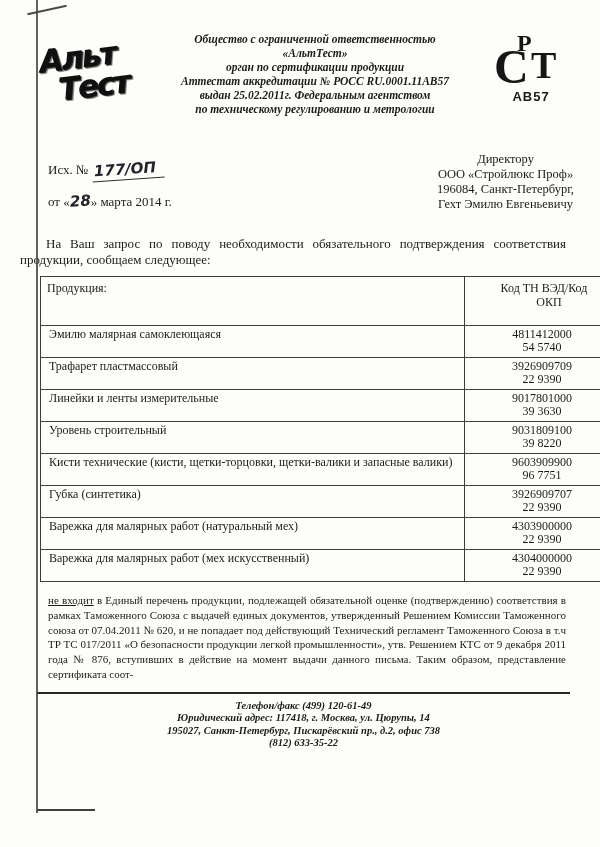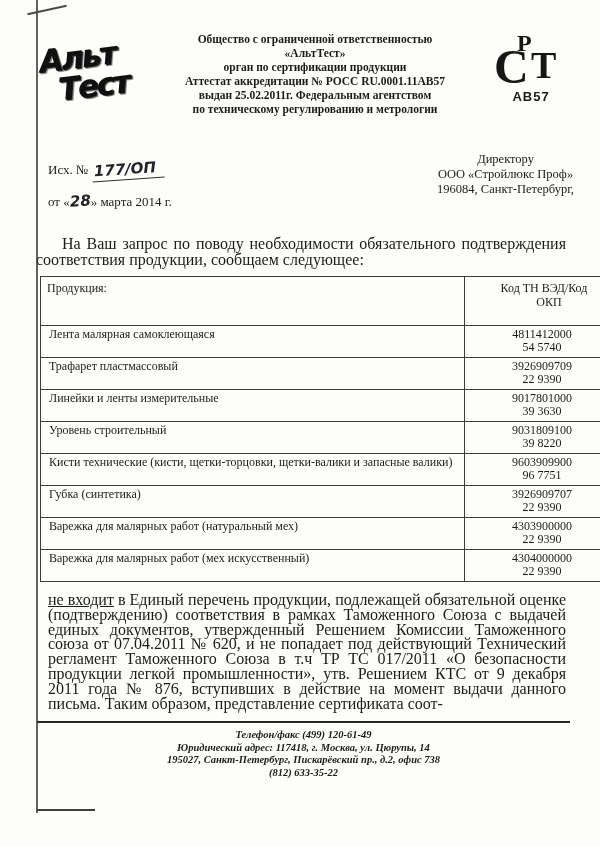--- a/index.html
+++ b/index.html
@@ -11,49 +11,49 @@
   .scan-corner{position:absolute;left:27px;top:9px;width:40px;height:2px;background:#4a4a4a;transform:rotate(-12deg);}
   .scan-bottom{position:absolute;left:37px;top:809px;width:58px;height:2px;background:#3f3f3f;}
 
   
   .header{display:flex;align-items:flex-start;padding:30px 26px 0 42px;}
   .logo{flex:none;width:104px;height:94px;transform:rotate(-7deg);padding-top:10px;
         font-family:"DejaVu Sans",sans-serif;font-weight:bold;font-style:italic;color:#101010;}
   .logo-line1,.logo-line2{font-size:31px;line-height:30px;letter-spacing:-2px;
         text-shadow:1px 1px 0 #1d1d1d,2px 2px 0 rgba(0,0,0,.45);}
   .logo-line2{margin-left:16px;}
-  .org-info{flex:1;text-align:center;font-weight:bold;
+  .org-info{flex:1;text-align:center;font-weight:bold;font-style:italic;
         font-size:11.5px;line-height:14px;padding:2px 4px 0 0;}
   .cert-mark{flex:none;width:86px;text-align:center;}
   .cert-code{font-family:"Liberation Sans",sans-serif;font-weight:bold;font-size:13px;
         letter-spacing:1px;margin-top:-3px;}
 
   
   .ref-addr{display:flex;justify-content:space-between;align-items:flex-start;padding:18px 24px 0 48px;}
   .ref-block{font-size:13px;padding-top:8px;}
   .ref-line{margin-bottom:12px;white-space:nowrap;}
   .hand{display:inline-block;font-family:"DejaVu Sans",sans-serif;font-style:italic;font-weight:bold;
         font-size:15px;transform:rotate(-4deg);color:#22222a;}
   .ref-underline{border-bottom:1px solid #2e2e2e;padding:0 8px 1px 2px;}
   .addressee{text-align:center;font-size:12.5px;line-height:15px;padding-right:2px;}
 
   
-  .intro{margin:14px 34px 0 36px;font-size:16px;line-height:15.5px;text-align:justify;text-indent:26px;}
+  .intro{margin:14px 34px 0 20px;font-size:13px;line-height:15.5px;text-align:justify;text-indent:26px;}
 
   
   table.products{border-collapse:collapse;margin:9px 34px 0 40px;width:580px;font-size:12px;}
   .products th,.products td{border:1px solid #3c3c3c;vertical-align:top;font-weight:normal;}
   th.prod-h{text-align:left;padding:4px 6px;height:40px;}
   th.code-h{width:146px;text-align:center;padding:4px 2px 4px 6px;line-height:14px;}
   th.code-h .okp-line{padding-left:10px;}
   td.prod{padding:2px 6px 3px 8px;line-height:13px;}
   td.codes{width:146px;text-align:center;padding:2px 2px 3px;line-height:13px;}
 
   
-  .body-text{margin:11px 34px 4px 48px;font-size:16px;line-height:14.8px;text-align:justify;}
+  .body-text{margin:11px 34px 4px 48px;font-size:11px;line-height:14.8px;text-align:justify;}
   .lead-underline{text-decoration:underline;}
 
   
   .footer{margin:10px 30px 0 37px;border-top:2px solid #262626;text-align:center;
         font-weight:bold;font-style:italic;font-size:10.5px;line-height:12.5px;padding-top:6px;}
 </style>
 </head>
 <body>
 
 <div class="page">
@@ -94,38 +94,39 @@
         <span class="hand ref-underline">177/ОП</span>
       </div>
       <div class="ref-line">
         <span>от «</span><span class="hand">28</span><span>» марта 2014 г.</span>
       </div>
     </div>
     <div class="addressee">
       <div>Директору</div>
       <div>ООО «Стройлюкс Проф»</div>
       <div>196084, Санкт-Петербург,</div>
+      <div>Гехт Эмилю Евгеньевичу</div>
     </div>
   </div>
 
   <p class="intro">На Ваш запрос по поводу необходимости обязательного подтверждения соответствия продукции, сообщаем следующее:</p>
 
   <table class="products">
     <thead>
       <tr>
         <th class="prod-h">Продукция:</th>
         <th class="code-h">
           <div>Код ТН ВЭД/Код</div>
           <div class="okp-line">ОКП</div>
         </th>
       </tr>
     </thead>
     <tbody>
         <tr>
-          <td class="prod">Лента малярная самоклеющаяся</td>
+          <td class="prod">Эмилю малярная самоклеющаяся</td>
           <td class="codes">
             <div>4811412000</div>
             <div>54 5740</div>
           </td>
         </tr>
         <tr>
           <td class="prod">Трафарет пластмассовый</td>
           <td class="codes">
             <div>3926909709</div>
             <div>22 9390</div>

